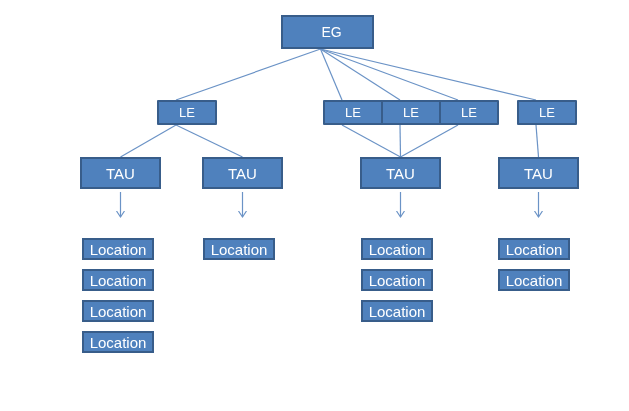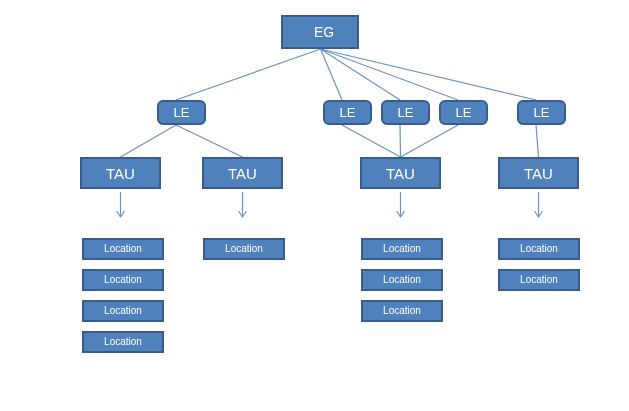--- a/index.html
+++ b/index.html
@@ -23,33 +23,33 @@
     background: #4f81bd;
     border: 2px solid #385d8a;
     color: #ffffff;
     display: flex;
     align-items: center;
     justify-content: center;
     text-align: center;
     line-height: 1;
     user-select: none;
   }
-  .eg  { left: 281px; top: 15px;  width: 78px; height: 34px; font-size: 14px; padding-left: 8px; }
-  .le  { top: 100px; width: 49px; height: 25px; border-radius: 6px; font-size: 13px; }
+  .eg  { left: 281px; top: 15px;  width: 93px; height: 34px; font-size: 14px; padding-left: 8px; }
+  .le  { top: 100px; width: 60px; height: 25px; border-radius: 1px; font-size: 13px; }
   .le1 { left: 157px; }
   .le2 { left: 323px; }
   .le3 { left: 381px; }
   .le4 { left: 439px; }
   .le5 { left: 517px; }
   .tau { top: 157px; width: 81px; height: 32px; font-size: 15px; }
   .tau1 { left: 80px; }
   .tau2 { left: 202px; }
   .tau3 { left: 360px; }
   .tau4 { left: 498px; }
-  .loc { width: 82px; height: 22px; font-size: 10px; }
+  .loc { width: 72px; height: 22px; font-size: 15px; }
   .col1 { left: 82px; }
   .col2 { left: 203px; }
   .col3 { left: 361px; }
   .col4 { left: 498px; }
   .row1 { top: 238px; }
   .row2 { top: 269px; }
   .row3 { top: 300px; }
   .row4 { top: 331px; }
 </style>
 </head>

